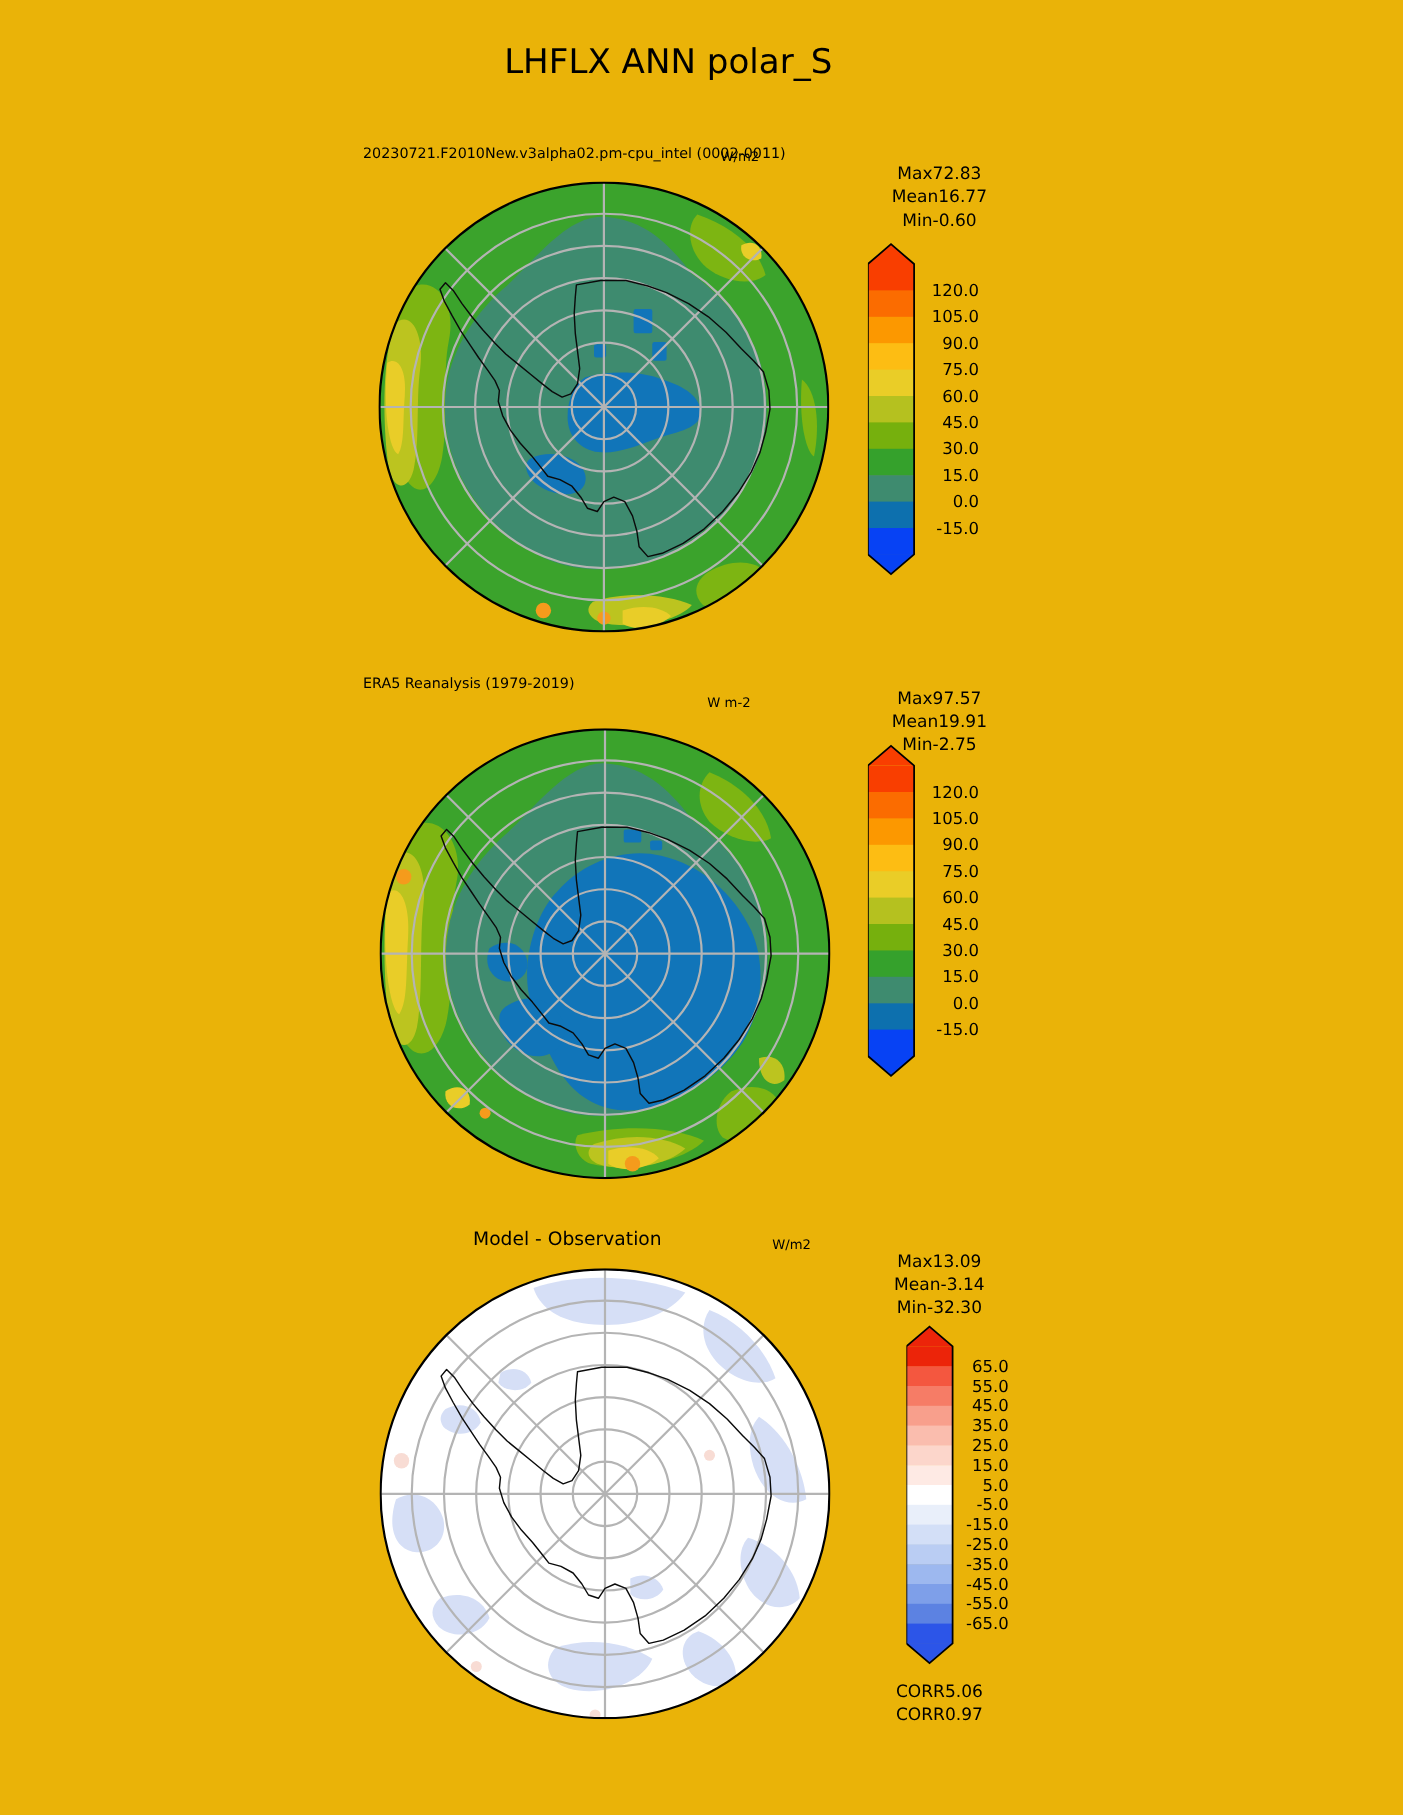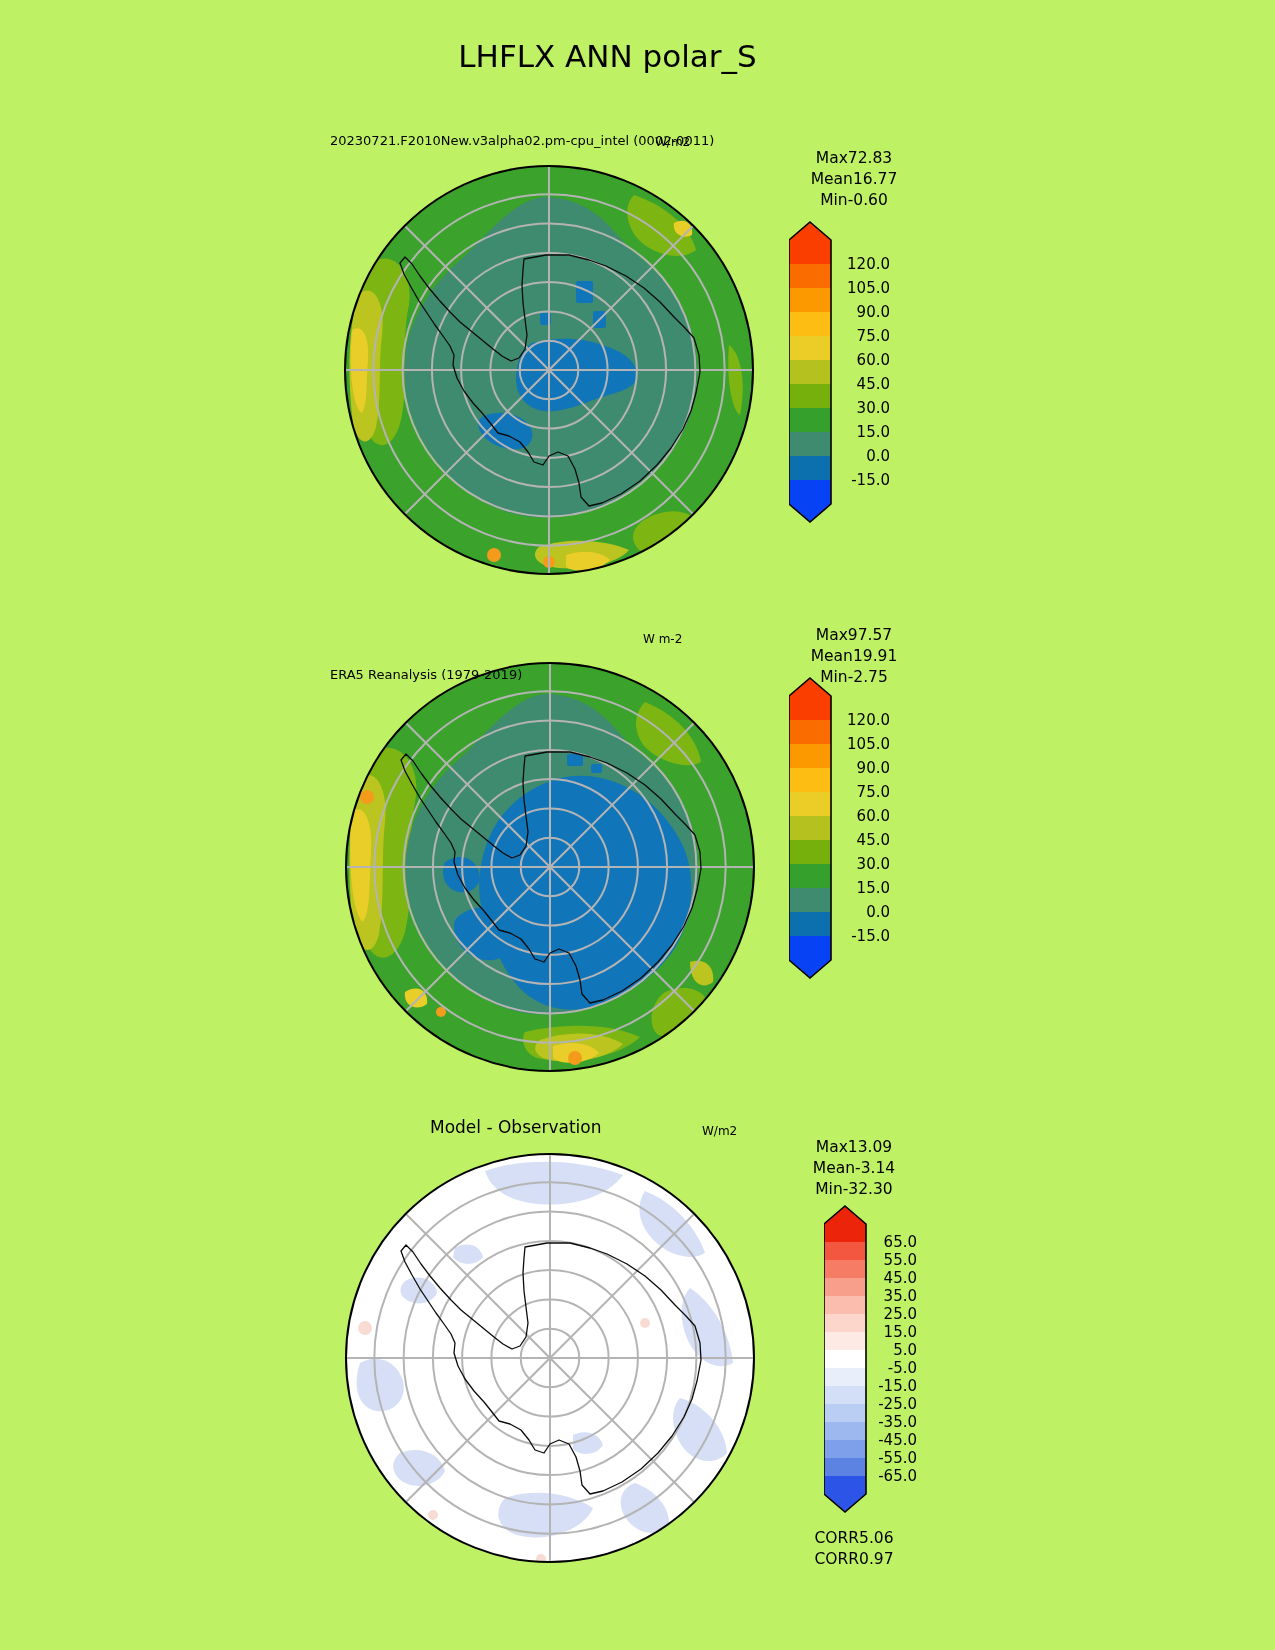--- a/index.html
+++ b/index.html
@@ -1,16 +1,16 @@
 <!DOCTYPE html>
 <html><head>
 <meta charset="utf-8">
 <style>
   html,body{margin:0;padding:0;background:#fff;}
-  .page{position:relative;width:1275px;height:1650px;background:#bef264;overflow:hidden;
+  .page{position:relative;width:1275px;height:1650px;background:#eab308;overflow:hidden;
         font-family:"DejaVu Sans","Liberation Sans",sans-serif;color:#000;}
   .abs{position:absolute;}
   .main-title{left:0;top:38px;width:1215px;text-align:center;font-size:31px;font-weight:400;margin:0;}
   .subtitle{font-size:13px;white-space:nowrap;z-index:1;}
   .units{font-size:12px;white-space:nowrap;z-index:2;}
   .panel3-title{font-size:17px;white-space:nowrap;}
   .stats{width:130px;font-size:15.5px;line-height:21px;}
   .srow{display:flex;justify-content:center;}
   .map{position:absolute;}
   .grat{stroke:#b4b4b4;stroke-width:2;fill:none;}
@@ -108,21 +108,21 @@
           <text x="101" y="143" text-anchor="end">60.0</text>
           <text x="101" y="167" text-anchor="end">45.0</text>
           <text x="101" y="191" text-anchor="end">30.0</text>
           <text x="101" y="215" text-anchor="end">15.0</text>
           <text x="101" y="239" text-anchor="end">0.0</text>
           <text x="101" y="263" text-anchor="end">-15.0</text>
         </svg></div>
   </div>
 
   <div>
-    <div class="abs subtitle" style="left:330px;top:667px">ERA5 Reanalysis (1979-2019)</div>
+    <div class="abs subtitle" style="left:330px;top:614px">ERA5 Reanalysis (1979-2019)</div>
     <div class="abs units" style="left:643px;top:632px">W m-2</div>
     <div class="abs stats" style="left:789px;top:625px">
       <div class="srow">
           <span>Max</span>
           <span>97.57</span>
         </div>
       <div class="srow">
           <span>Mean</span>
           <span>19.91</span>
         </div>

